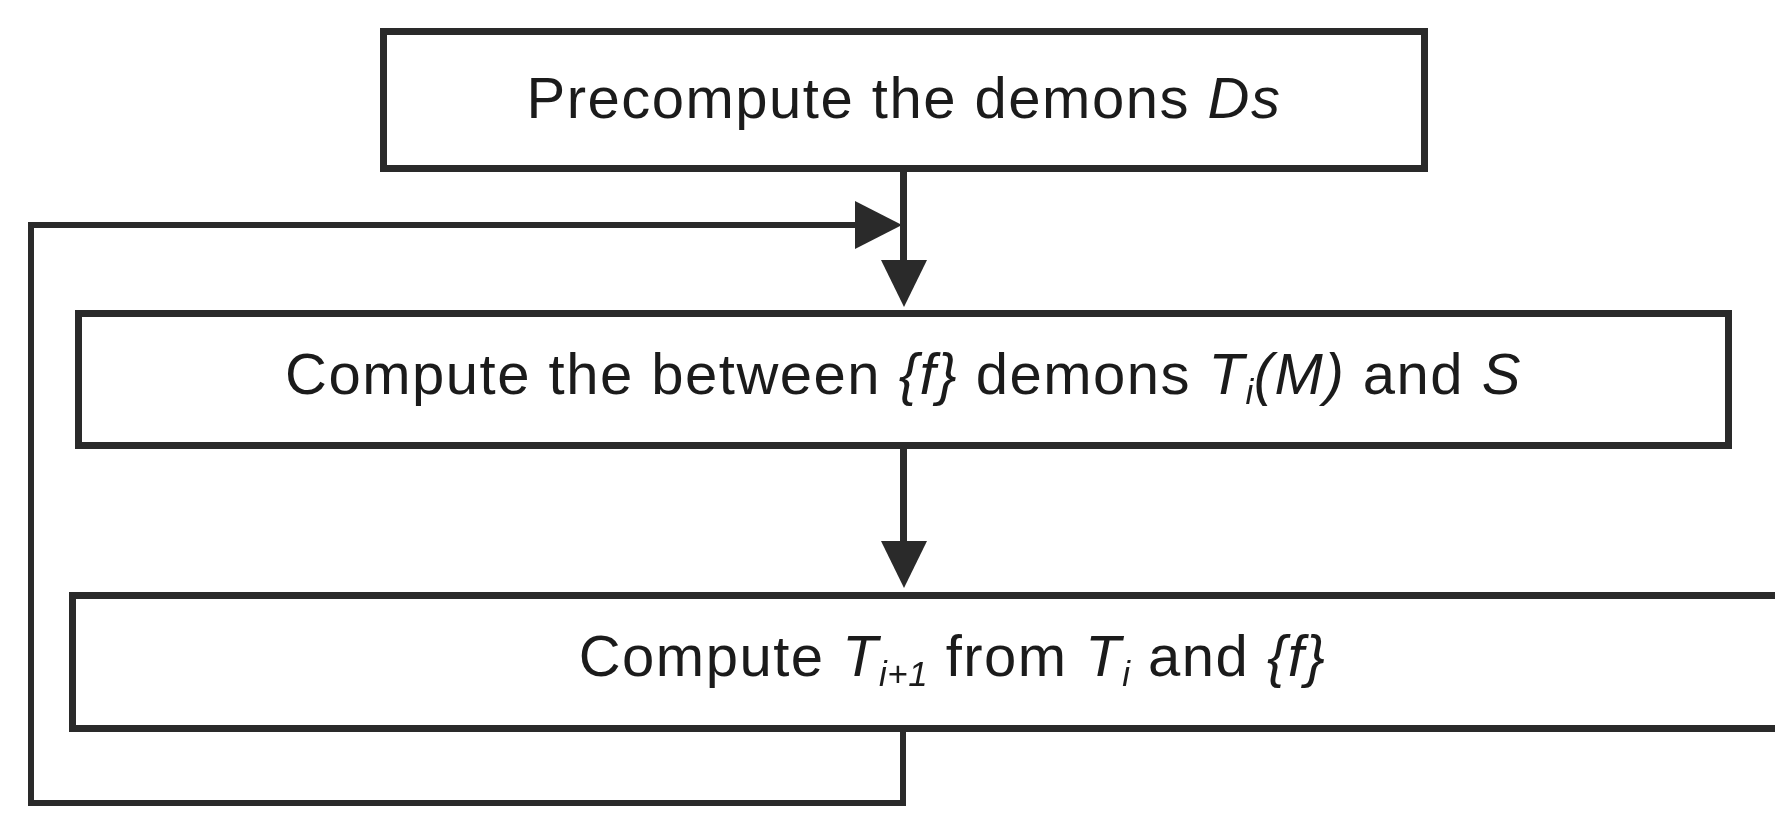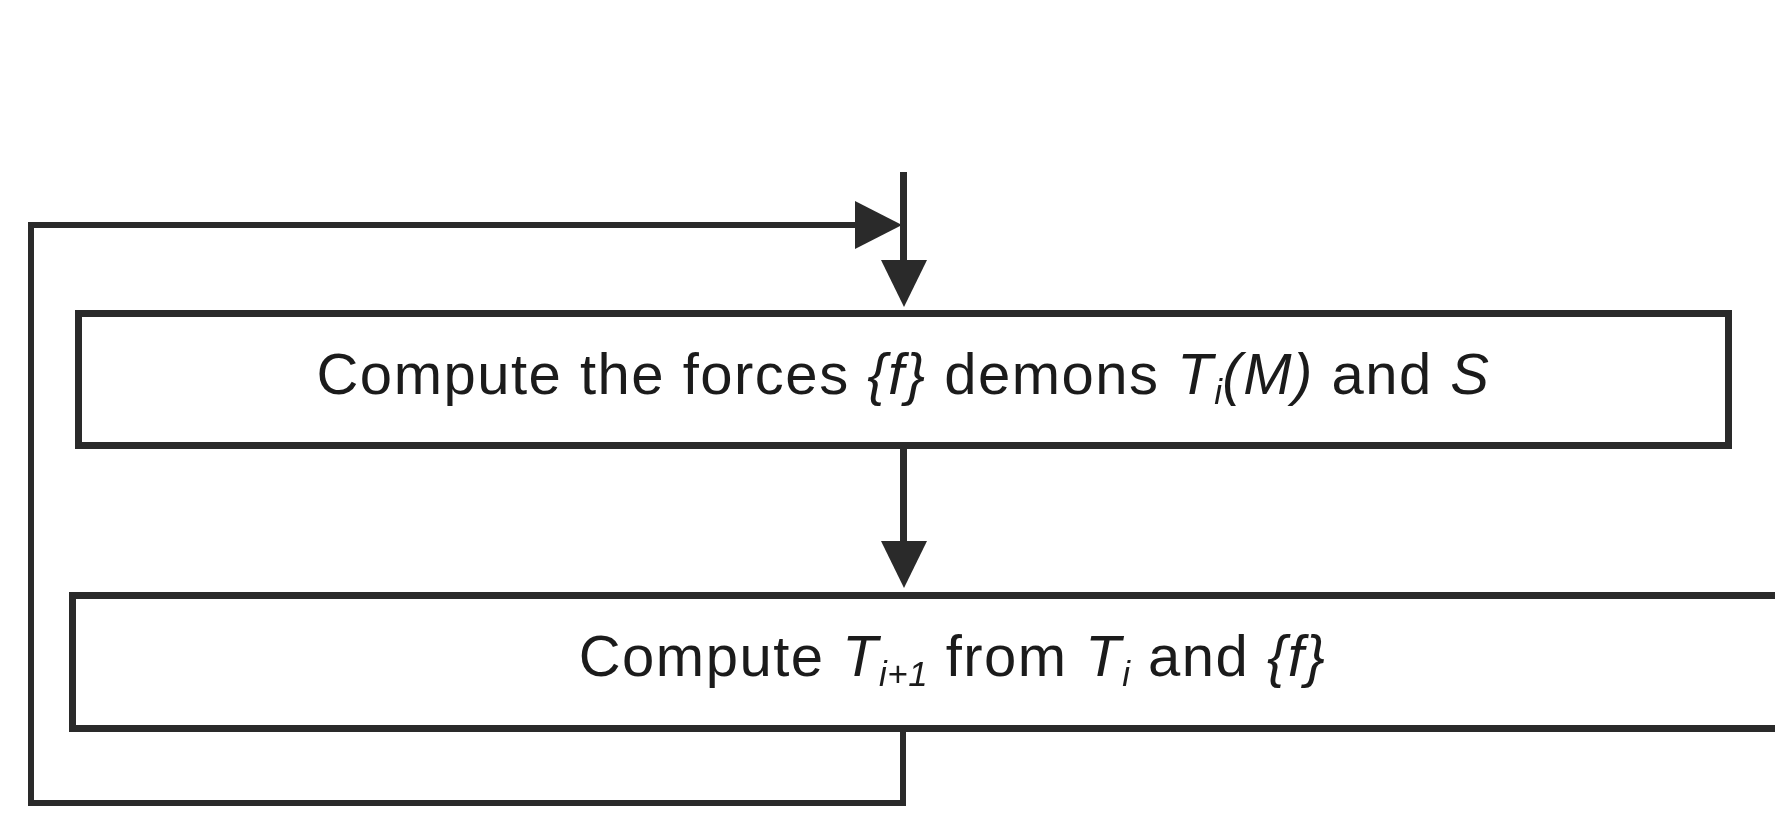--- a/index.html
+++ b/index.html
@@ -82,22 +82,25 @@
   <div class="line" id="loop-left-line"></div>
   <div class="line" id="loop-entry-line"></div>
   <div class="arrowhead arrowhead-right" id="loop-entry-head"></div>
 
   <div class="line" id="arrow1-line"></div>
   <div class="arrowhead arrowhead-down" id="arrow1-head"></div>
 
   <div class="line" id="arrow2-line"></div>
   <div class="arrowhead arrowhead-down" id="arrow2-head"></div>
 
+  <div class="box" id="box-top">
+    <span class="box-text"><span>Precompute the demons </span><span class="run-italic">Ds</span></span>
+  </div>
 
   <div class="box" id="box-middle">
-    <span class="box-text"><span>Compute the forces </span><span class="run-italic">{f}</span><span> demons </span><span class="run-italic">T</span><span class="run-italic-sub">i</span><span class="run-italic">(M)</span><span> and </span><span class="run-italic">S</span></span>
+    <span class="box-text"><span>Compute the between </span><span class="run-italic">{f}</span><span> demons </span><span class="run-italic">T</span><span class="run-italic-sub">i</span><span class="run-italic">(M)</span><span> and </span><span class="run-italic">S</span></span>
   </div>
 
   <div class="box" id="box-bottom">
     <span class="box-text"><span>Compute </span><span class="run-italic">T</span><span class="run-italic-sub">i+1</span><span> from </span><span class="run-italic">T</span><span class="run-italic-sub">i</span><span> and </span><span class="run-italic">{f}</span></span>
   </div>
 
 </div>
 
 </body></html>

